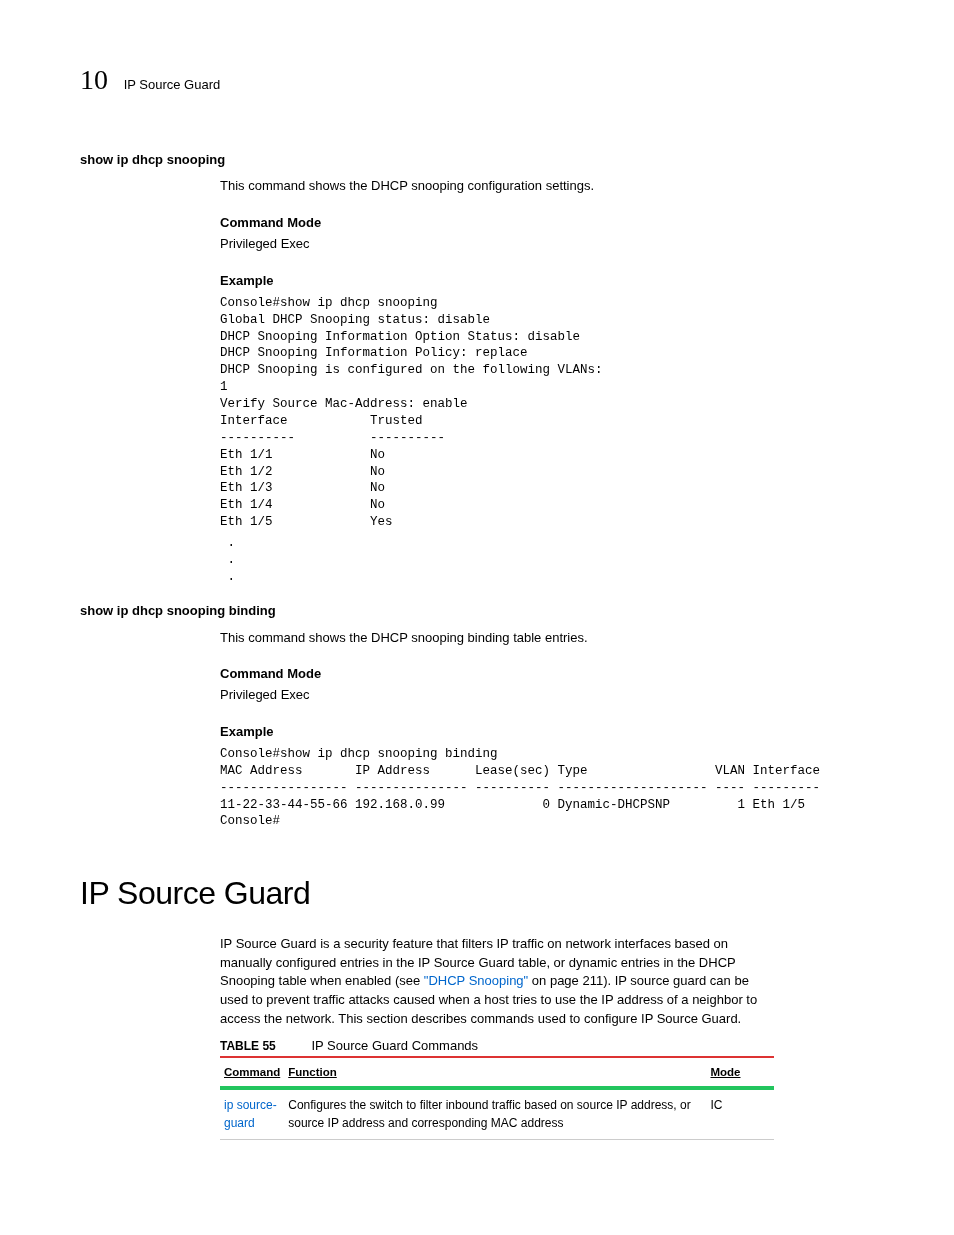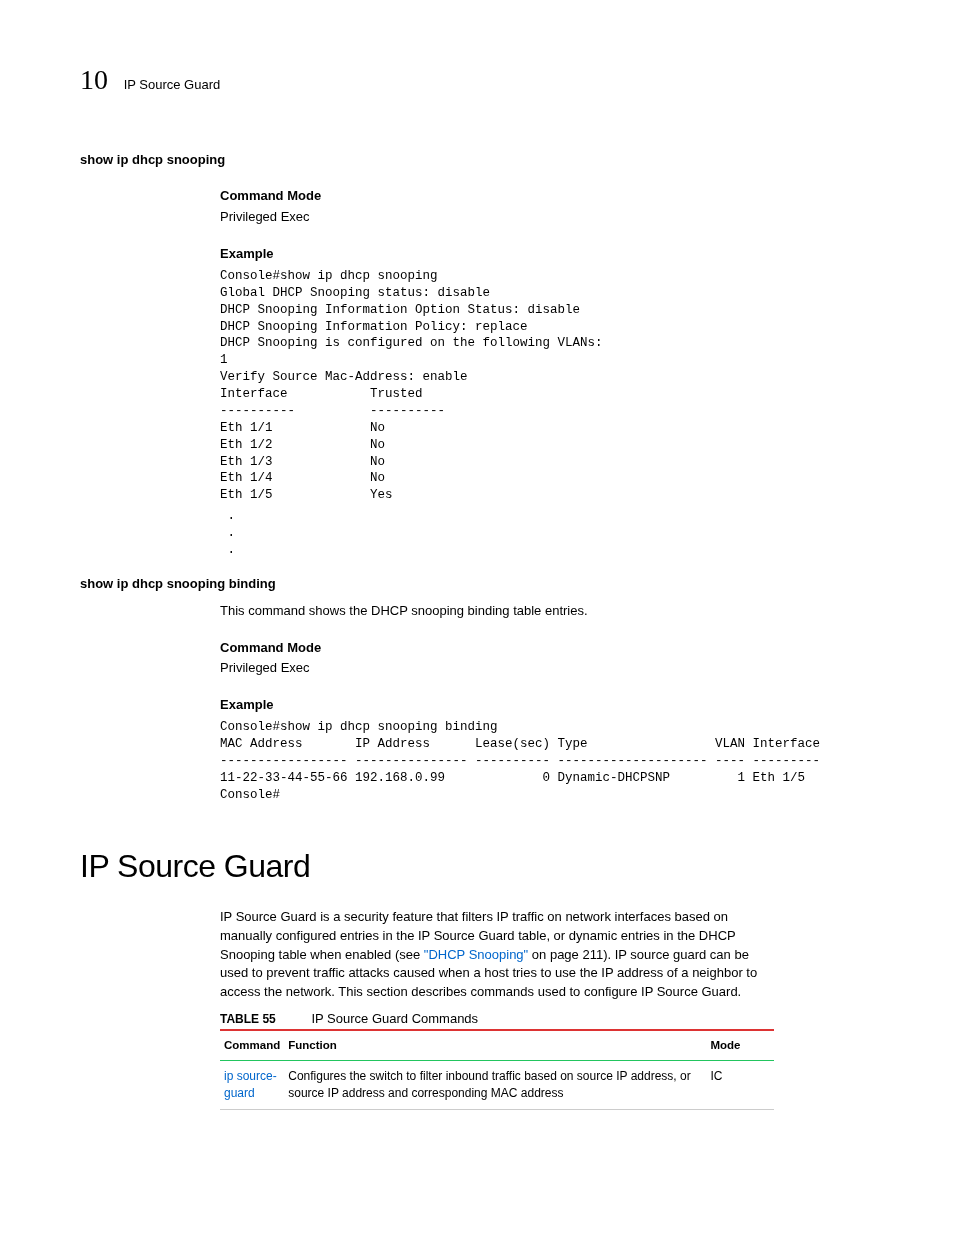--- a/index.html
+++ b/index.html
@@ -65,21 +65,21 @@
   }
   a.link { color: #0066cc; text-decoration: none; }
   .table-label { font-weight: bold; font-size:12px;}
   .table-caption { font-size:13px; margin-left:32px;}
   .tbl-wrap { margin-top:8px;}
   table.cmd-table {
     width: 100%;
     border-collapse: collapse;
     font-size: 12px;
   }
-  table.cmd-table thead tr { border-top: 2px solid #d33; border-bottom:1px solid #22c55e;}
+  table.cmd-table thead tr { border-top: 2px solid #d33; border-bottom:4px solid #22c55e;text-decoration:underline;}
   table.cmd-table th {
     text-align: left;
     font-weight: bold;
     padding: 6px 4px;
     font-size:11.5px;
   }
   table.cmd-table td {
     padding: 7px 4px;
     border-bottom: 1px solid #ccc;
     vertical-align: top;
@@ -103,20 +103,21 @@
 
 <div class="page">
 
   <div class="runhead">
     <span class="chnum">10</span>
     <span class="chtitle">IP Source Guard</span>
   </div>
 
   <div class="cmd-title">show ip dhcp snooping</div>
   <div class="indent">
+    <p class="bodytext">This command shows the DHCP snooping configuration settings.</p>
     <div class="subhead">Command Mode</div>
     <p class="bodytext">Privileged Exec</p>
     <div class="subhead">Example</div>
     <pre class="code">Console#show ip dhcp snooping
 Global DHCP Snooping status: disable
 DHCP Snooping Information Option Status: disable
 DHCP Snooping Information Policy: replace
 DHCP Snooping is configured on the following VLANs:
 1
 Verify Source Mac-Address: enable

